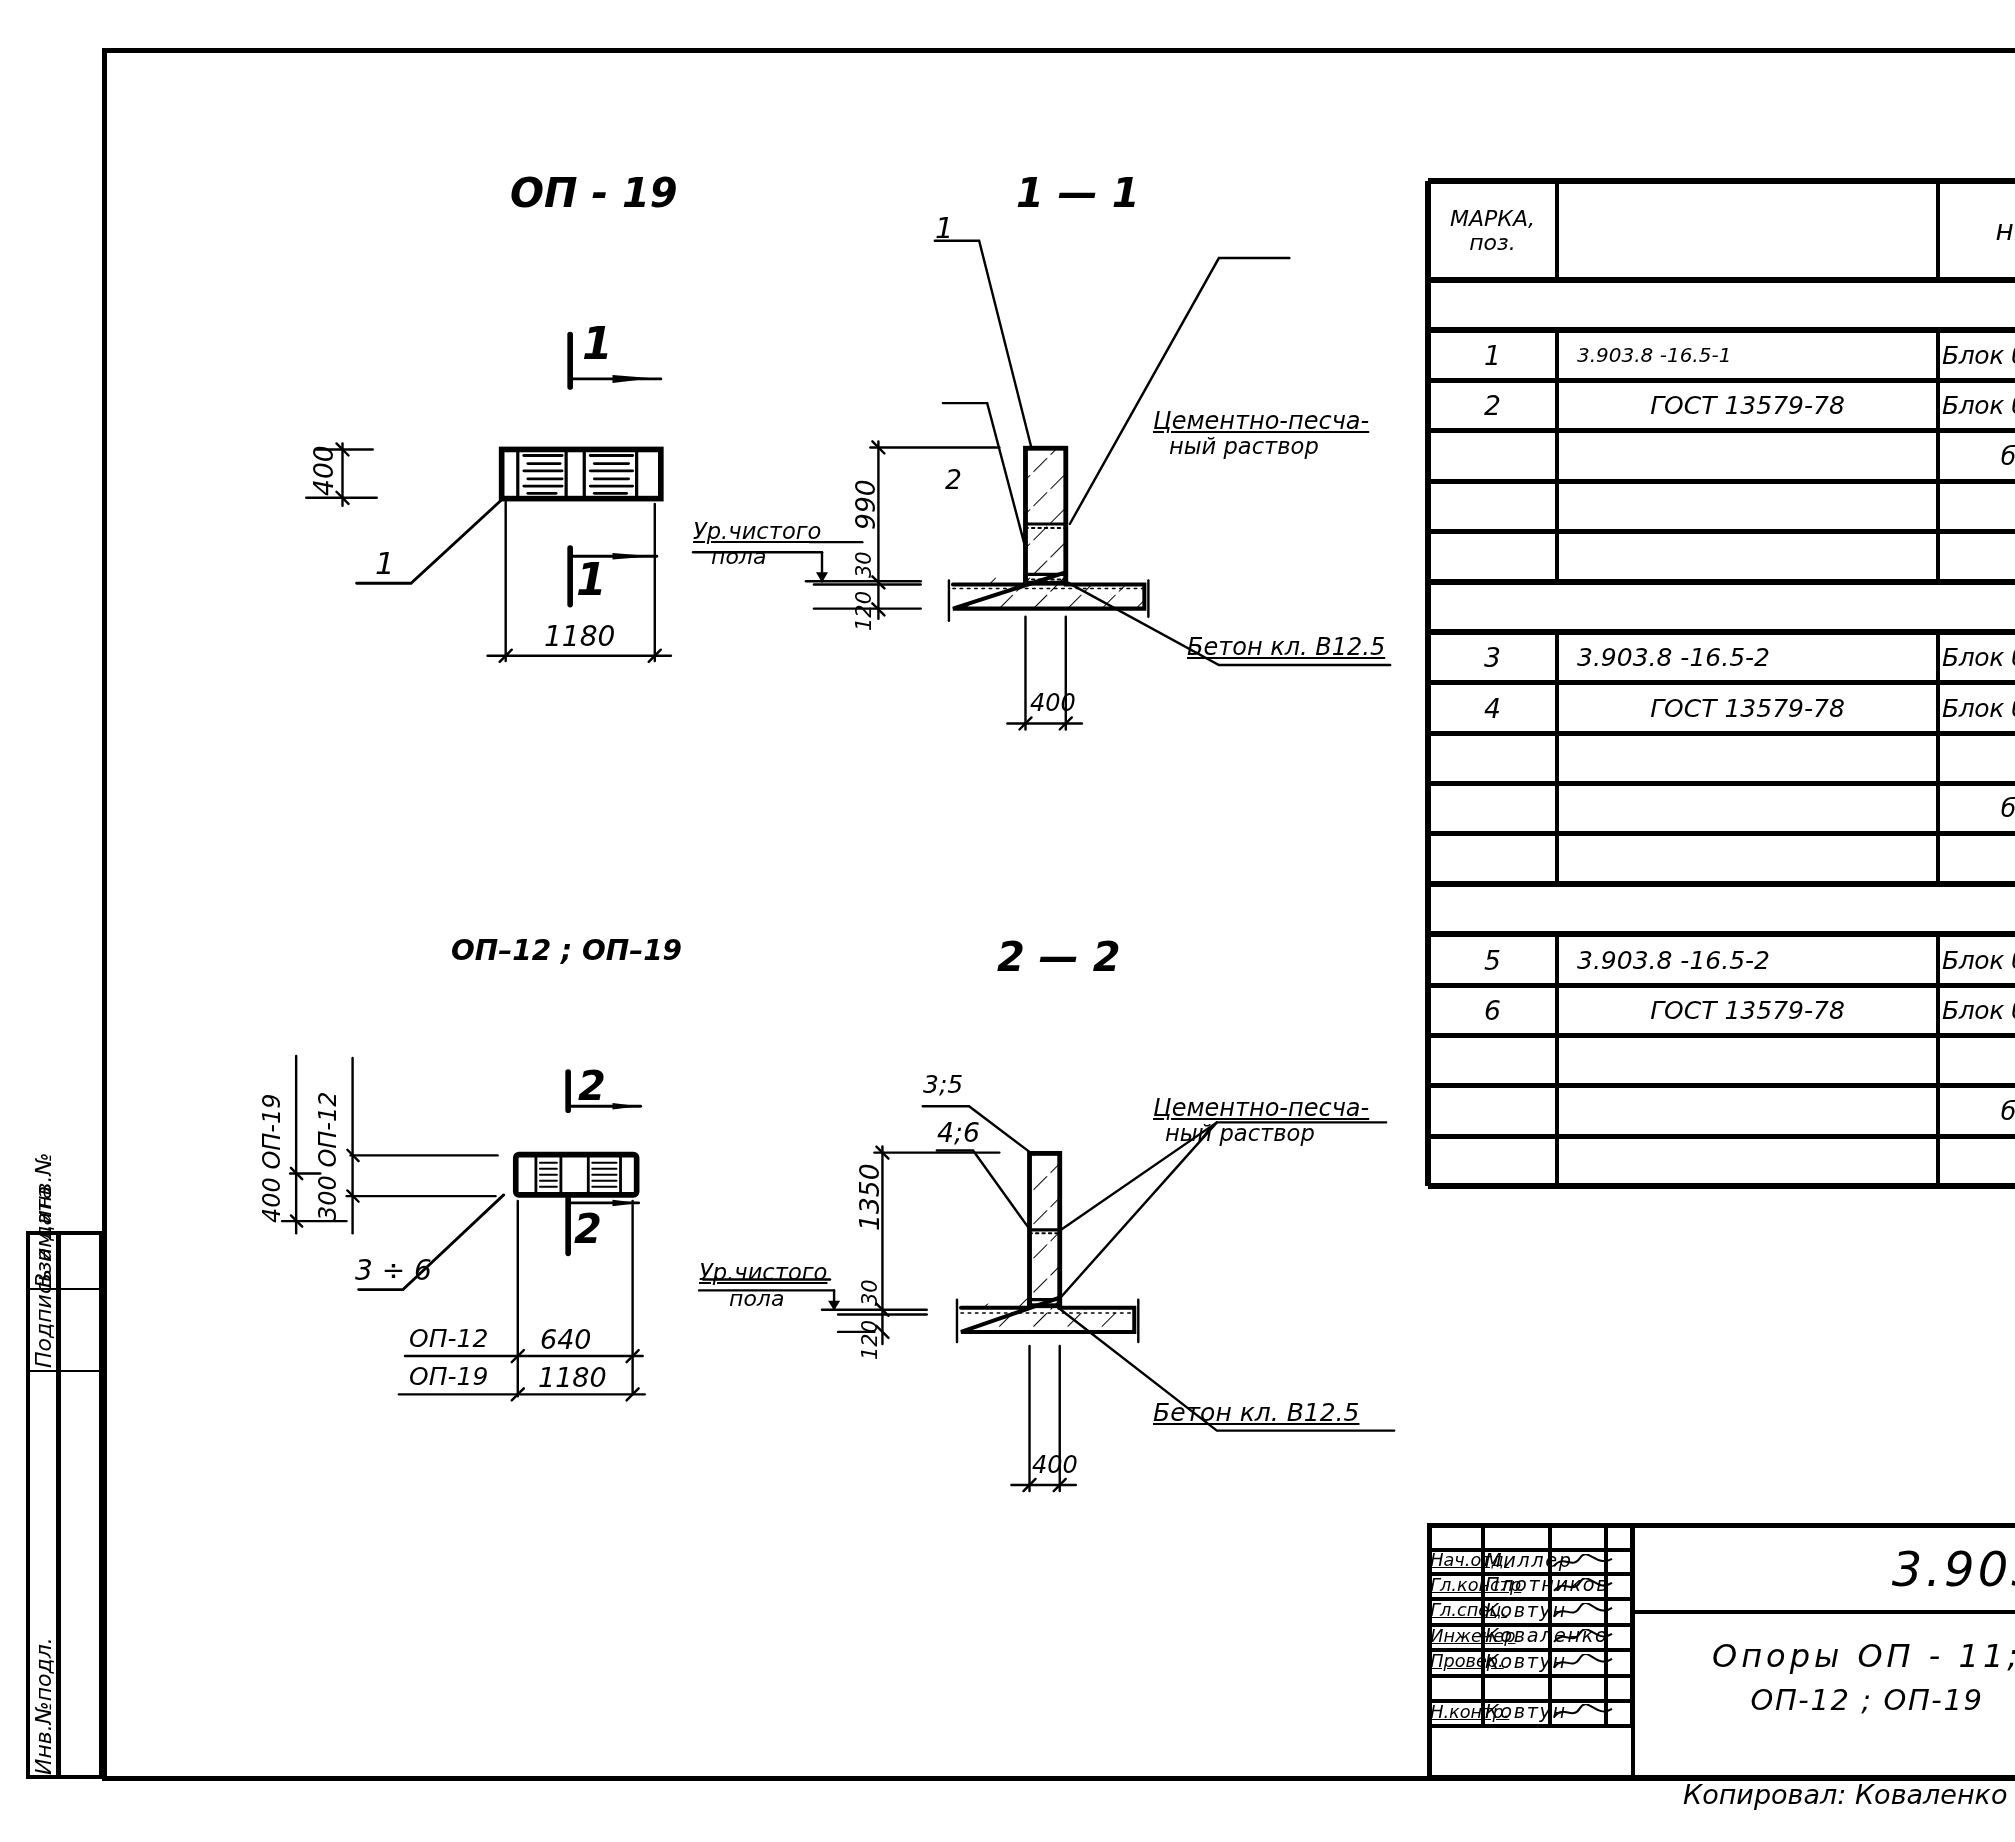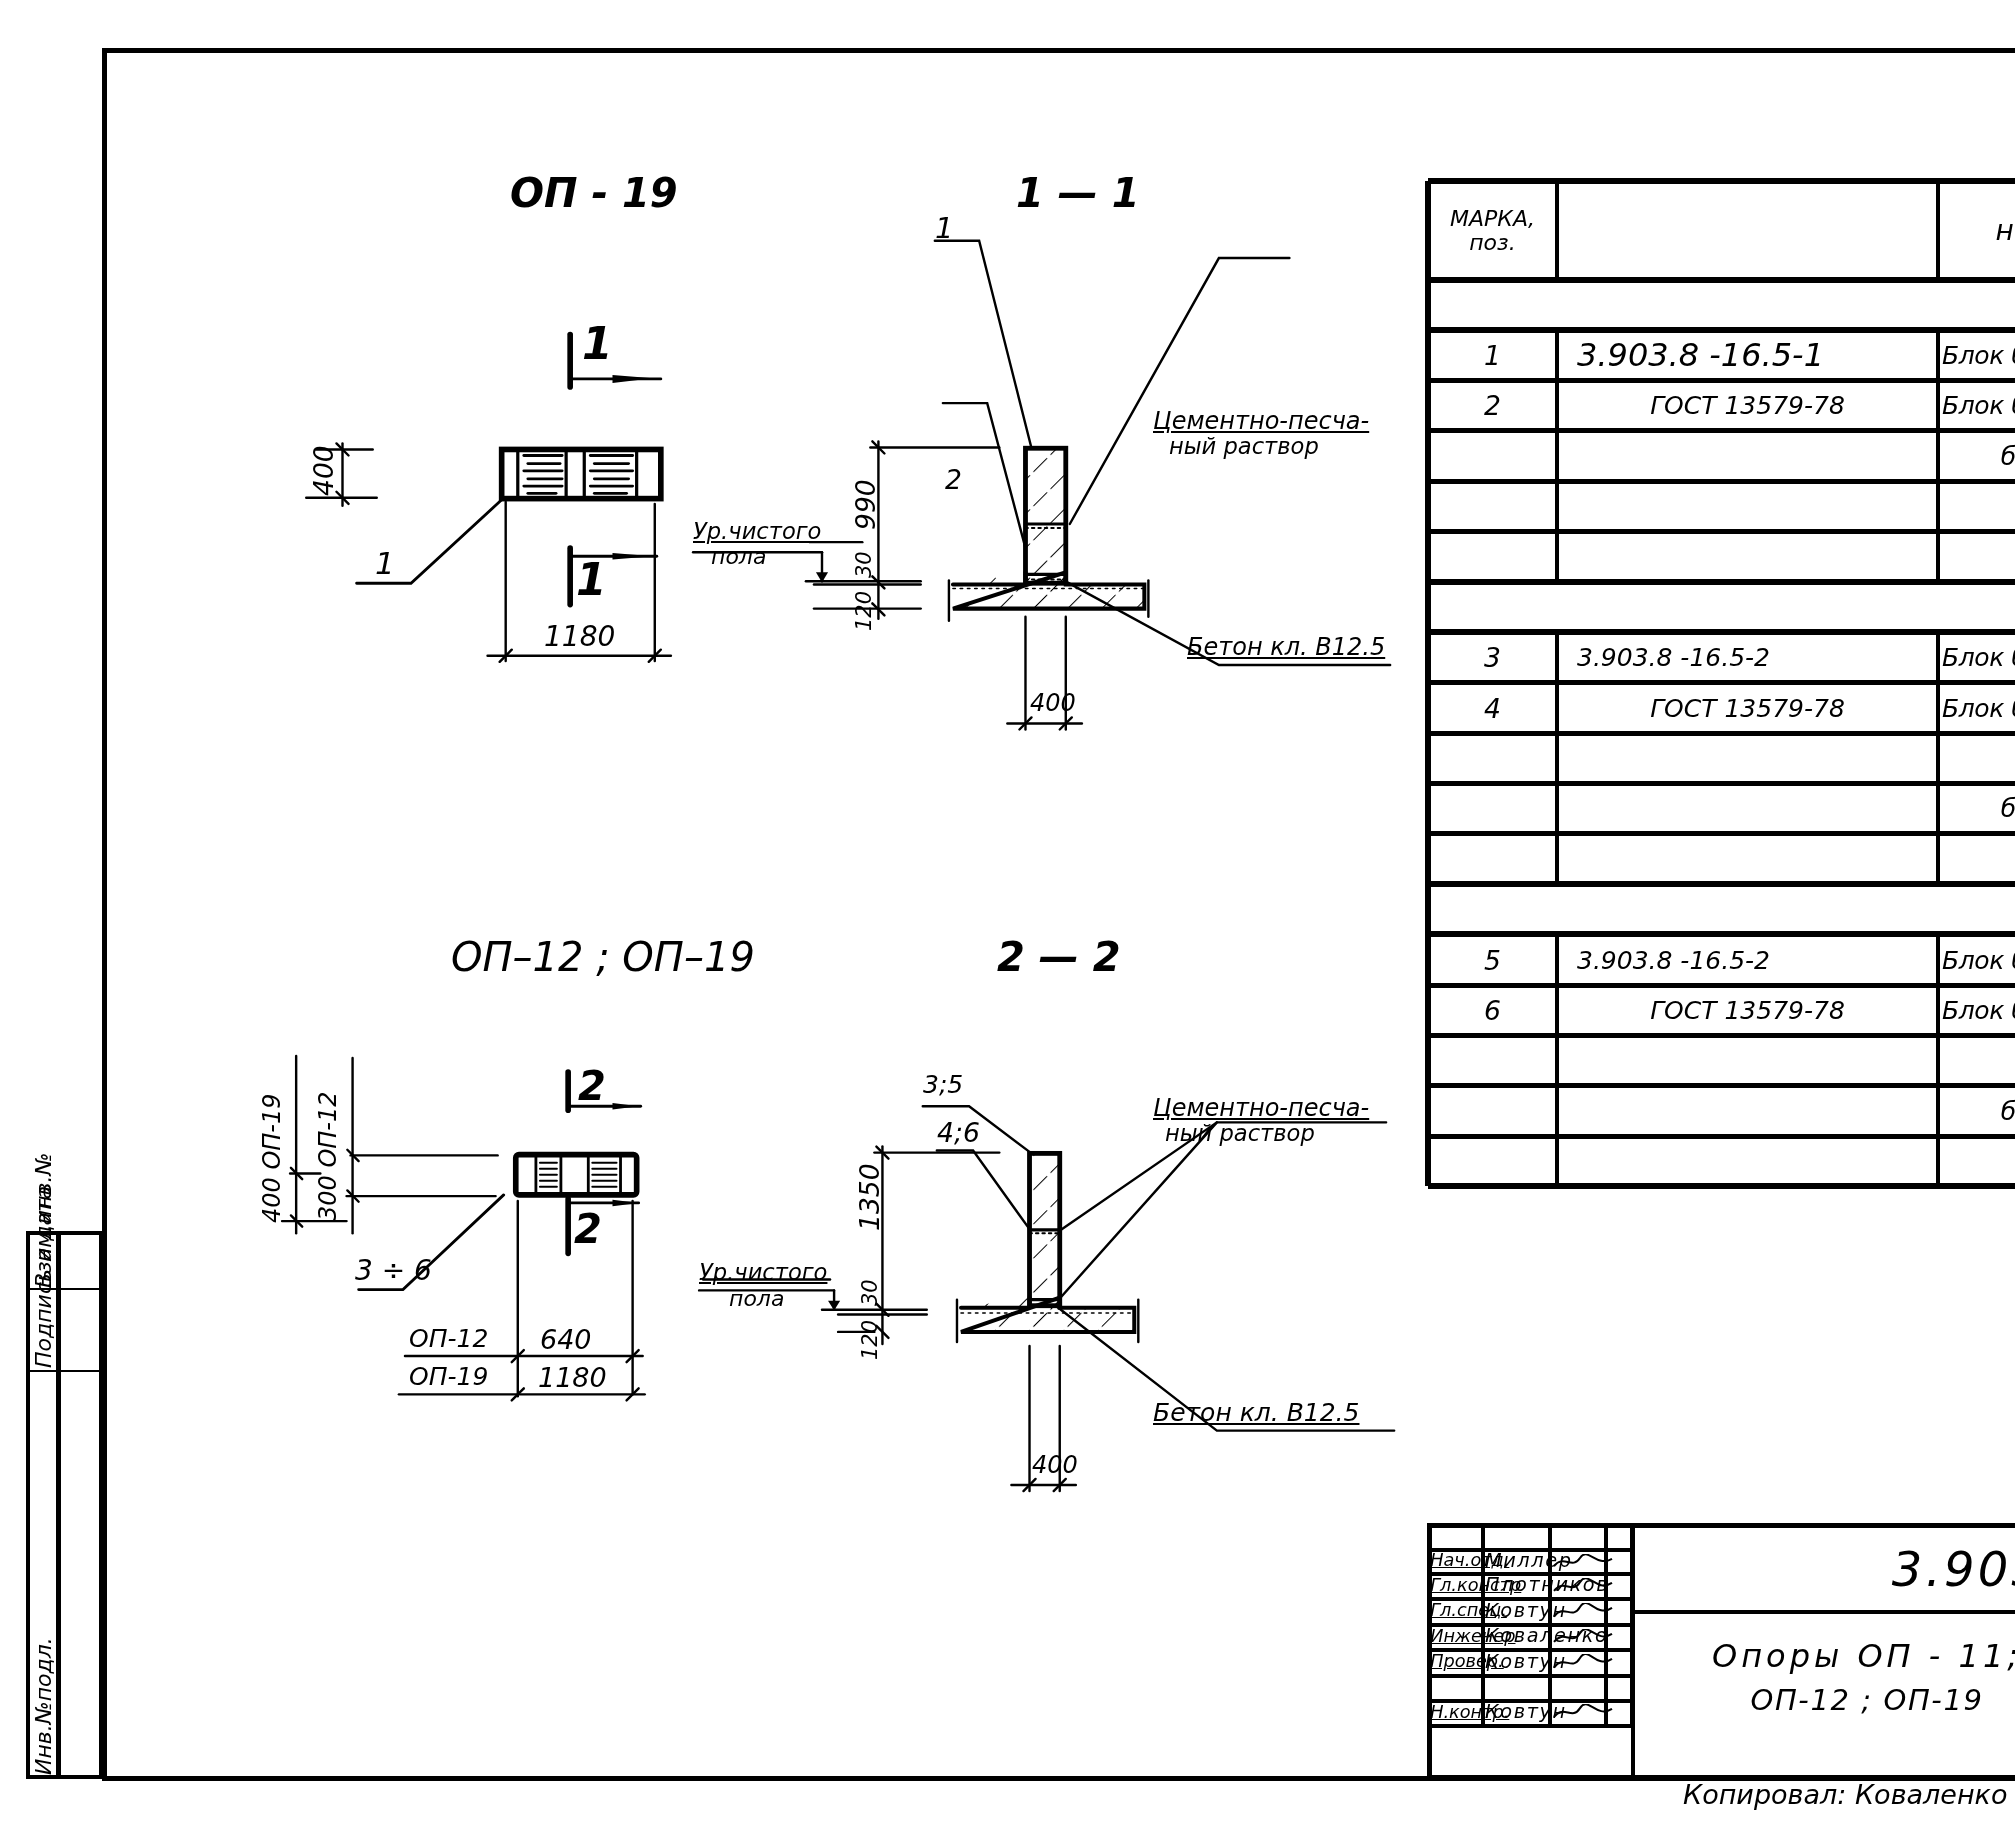--- a/index.html
+++ b/index.html
@@ -221,21 +221,21 @@
 <div class="t" style="left:1153px;top:409px;font-size:24px;text-decoration:underline;">Цементно-песча-</div>
 <div class="t" style="left:1169px;top:435px;font-size:22.6px;">ный раствор</div>
 <div class="t" style="left:1187px;top:635px;font-size:24px;text-decoration:underline;">Бетон кл. В12.5</div>
 <div class="t" style="left:693px;top:520px;font-size:22.6px;text-decoration:underline;">Ур.чистого</div>
 <div class="t" style="left:711px;top:546px;font-size:22px;">пола</div>
 <div class="vert" style="left:850px;top:530px;font-size:26.6px;">990</div>
 <div class="vert" style="left:852px;top:578px;font-size:21px;">30</div>
 <div class="vert" style="left:852px;top:631px;font-size:21px;">120</div>
 <div class="t" style="left:1030px;top:691px;font-size:24px;">400</div>
 
-<div class="t" style="left:451px;top:937px;font-size:40px;font-weight:normal;">ОП–12 ; ОП–19</div>
+<div class="t" style="left:451px;top:937px;font-size:28px;font-weight:bold;">ОП–12 ; ОП–19</div>
 <div class="t" style="left:578px;top:1066px;font-size:40px;font-weight:bold;">2</div>
 <div class="t" style="left:574px;top:1209px;font-size:40px;font-weight:bold;">2</div>
 <div class="vert" style="left:258px;top:1223px;font-size:24px;">400 ОП-19</div>
 <div class="vert" style="left:314px;top:1221px;font-size:24px;">300 ОП-12</div>
 <div class="t" style="left:355px;top:1257px;font-size:28px;">3 ÷ 6</div>
 <div class="t" style="left:409px;top:1326px;font-size:25px;">ОП-12</div>
 <div class="t" style="left:540px;top:1326px;font-size:27px;">640</div>
 <div class="t" style="left:409px;top:1364px;font-size:25px;">ОП-19</div>
 <div class="t" style="left:538px;top:1364px;font-size:27px;">1180</div>
 
@@ -255,21 +255,21 @@
 <div id="spec-table" class="abs" style="left: 1428px; top: 181px; width: 1173px; height: 1005px;">
     <div class="cell" style="left: 0px; top: 0px; width: 129px; height: 99px; font-size: 22px; white-space: normal; text-align: center; line-height: 1.05; padding: 0px 3.2px; box-sizing: border-box;">МАРКА, поз.</div>
     <div class="cell" style="left: 510px; top: 0px; width: 378px; height: 99px; font-size: 28px; white-space: normal; text-align: center; line-height: 1.05; padding: 0px 3.2px; box-sizing: border-box; letter-spacing: 4px;">наименование</div>
     <div class="hline" style="left: 0px; top: -3.2px; width: 1173px; height: 6.4px;"></div>
     <div class="hline" style="left: 0px; top: 96px; width: 1173px; height: 6.4px;"></div>
     <div class="vline" style="left: 127px; top: 0px; width: 4px; height: 99px;"></div>
     <div class="vline" style="left: 508px; top: 0px; width: 4px; height: 99px;"></div>
     <div class="cell" style="left: 0px; top: 99px; width: 766px; height: 50px; font-size: 32px; justify-content: flex-end; letter-spacing: 7.3px;">Опора</div>
     <div class="hline" style="left: 0px; top: 146px; width: 1173px; height: 6.4px;"></div>
     <div class="cell" style="left: 0px; top: 149px; width: 129px; height: 50px; font-size: 26.6px;">1</div>
-    <div class="cell left" style="left: 129px; top: 149px; width: 381px; height: 50px; font-size: 32px; padding-left: 20px;">3.903.8 -16.5-1</div>
+    <div class="cell left" style="left: 129px; top: 149px; width: 381px; height: 50px; font-size: 20px; padding-left: 20px;">3.903.8 -16.5-1</div>
     <div class="cell left" style="left: 510px; top: 149px; width: 378px; height: 50px; font-size: 25px; padding-left: 4px; letter-spacing: -0.4px;">Блок бетонный ФБ-3</div>
     <div class="vline" style="left: 127px; top: 149px; width: 4px; height: 50px;"></div>
     <div class="vline" style="left: 508px; top: 149px; width: 4px; height: 50px;"></div>
     <div class="hline" style="left: 0px; top: 197px; width: 1173px; height: 4.8px;"></div>
     <div class="cell" style="left: 0px; top: 199px; width: 129px; height: 50px; font-size: 26.6px;">2</div>
     <div class="cell" style="left: 129px; top: 199px; width: 381px; height: 50px; font-size: 25px;">ГОСТ 13579-78</div>
     <div class="cell left" style="left: 510px; top: 199px; width: 378px; height: 50px; font-size: 25px; padding-left: 4px; letter-spacing: -0.4px;">Блок бетонныйФБС12.4.3-Т</div>
     <div class="vline" style="left: 127px; top: 199px; width: 4px; height: 50px;"></div>
     <div class="vline" style="left: 508px; top: 199px; width: 4px; height: 50px;"></div>
     <div class="hline" style="left: 0px; top: 247px; width: 1173px; height: 4.8px;"></div>

